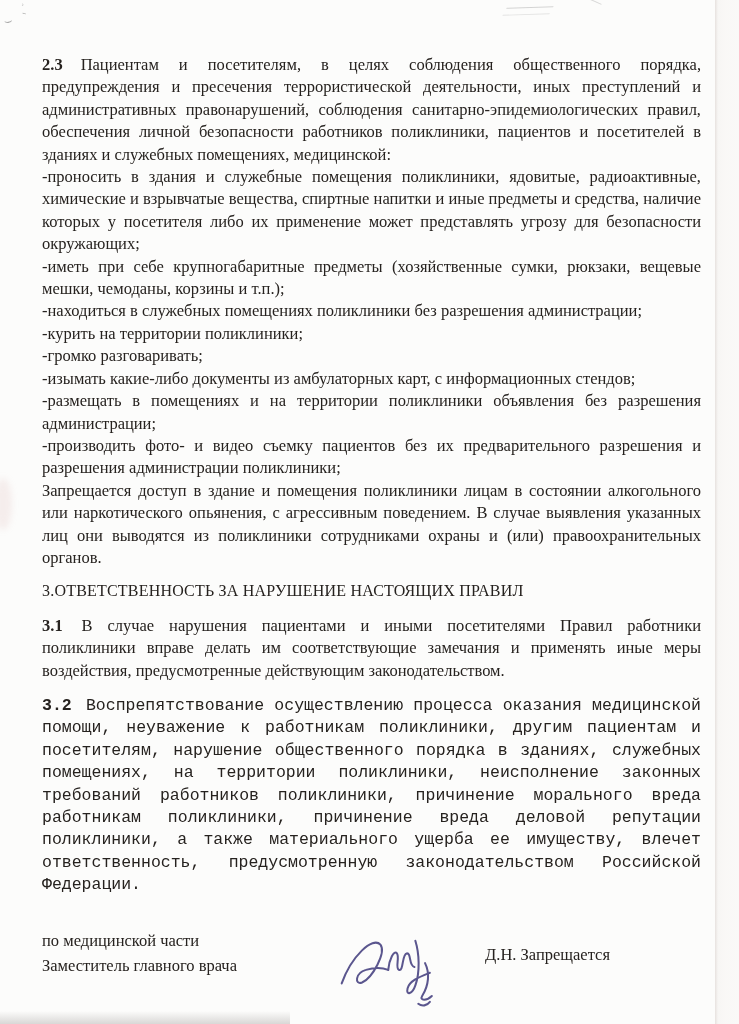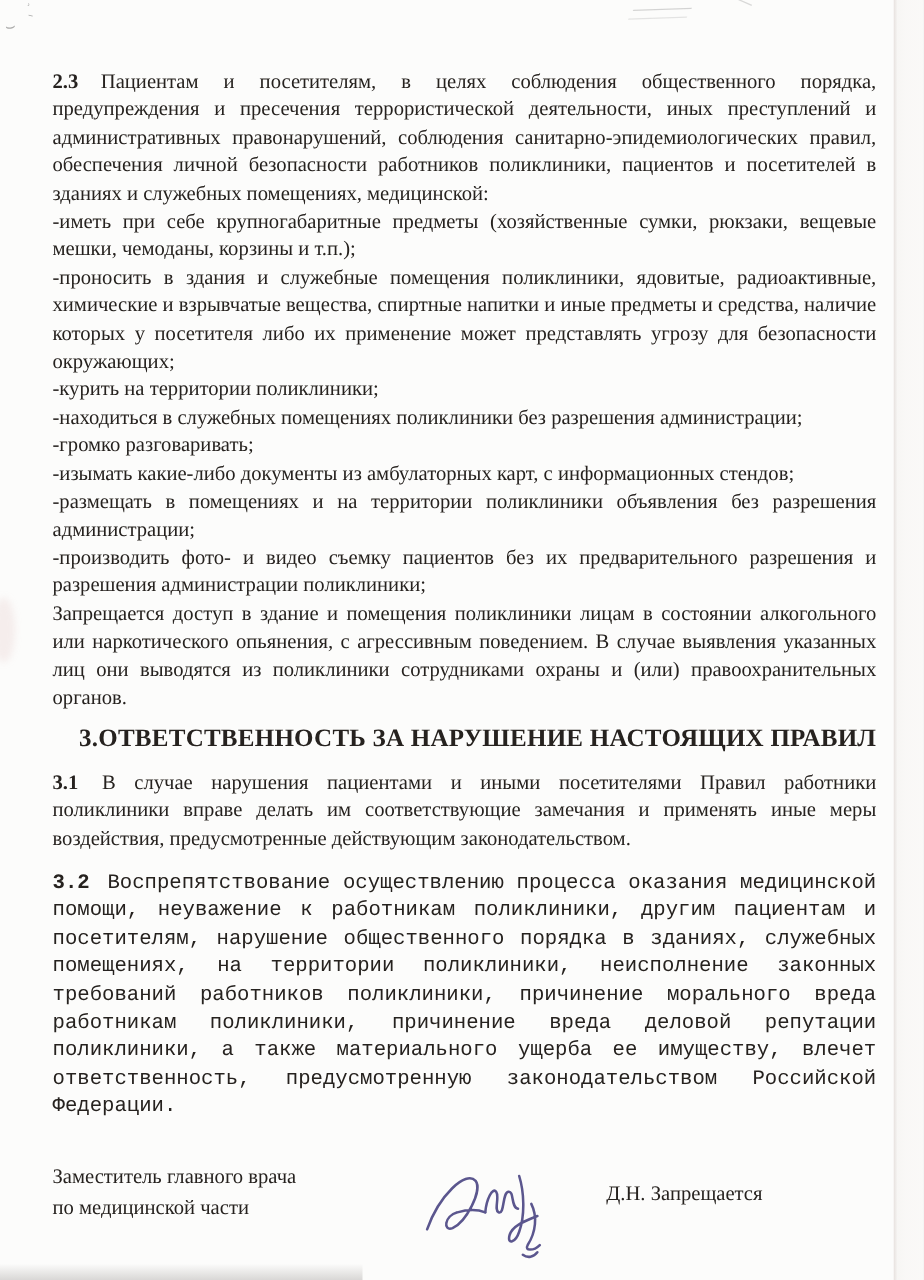--- a/index.html
+++ b/index.html
@@ -65,23 +65,23 @@
     text-align: justify;
   }
   .para { text-align: justify; }
   .b { font-weight: normal; }
   .num-2-3 { font-weight: bold; margin-right: 18px; }
   .clause-num { font-weight: bold; margin-right: 4px; }
 
   .prohibit-list .para { margin: 0; }
 
   .section-heading {
-    font-size: 20px;
-    font-weight: bold;
-    text-align: right;
+    font-size: 16px;
+    font-weight: normal;
+    text-align: left;
     letter-spacing: 0.2px;
     margin-top: 11px;
     margin-bottom: 12px;
   }
   .clause { margin-top: 2px; margin-bottom: 13px; }
   .clause-3-2 { margin-bottom: 0; font-family: Liberation Mono, monospace; }
 
   .sig-row {
     position: relative;
     margin-top: 31px;
@@ -113,44 +113,44 @@
   <div class="bottom-shade"></div>
   <div class="smudge-left"></div>
 
   <div class="content">
 
     <p class="para"><span class="num-2-3">2.3</span><span class="b">Пациентам и посетителям,</span>
       <span>в целях соблюдения общественного порядка, предупреждения и пресечения террористической деятельности, иных преступлений и административных правонарушений, соблюдения санитарно-эпидемиологических правил, обеспечения личной безопасности работников поликлиники, пациентов и посетителей в зданиях и служебных помещениях,</span>
       <span class="b">медицинской</span><span>:</span></p>
 
     <div class="prohibit-list">
+        <p class="para">-проносить в здания и служебные помещения поликлиники, ядовитые, радиоактивные, химические и взрывчатые вещества, спиртные напитки и иные предметы и средства, наличие которых у посетителя либо их применение может представлять угрозу для безопасности окружающих;</p>
         <p class="para">-иметь при себе крупногабаритные предметы (хозяйственные сумки, рюкзаки, вещевые мешки, чемоданы, корзины и т.п.);</p>
-        <p class="para">-проносить в здания и служебные помещения поликлиники, ядовитые, радиоактивные, химические и взрывчатые вещества, спиртные напитки и иные предметы и средства, наличие которых у посетителя либо их применение может представлять угрозу для безопасности окружающих;</p>
+        <p class="para">-находиться в служебных помещениях поликлиники без разрешения администрации;</p>
         <p class="para">-курить на территории поликлиники;</p>
-        <p class="para">-находиться в служебных помещениях поликлиники без разрешения администрации;</p>
         <p class="para">-громко разговаривать;</p>
         <p class="para">-изымать какие-либо документы из амбулаторных карт, с информационных стендов;</p>
         <p class="para">-размещать в помещениях и на территории поликлиники объявления без разрешения администрации;</p>
         <p class="para">-производить фото- и видео съемку пациентов без их предварительного разрешения и разрешения администрации поликлиники;</p>
       </div>
 
     <p class="para">Запрещается доступ в здание  и помещения поликлиники лицам в состоянии алкогольного или наркотического опьянения, с агрессивным поведением. В случае выявления указанных лиц они выводятся из поликлиники сотрудниками охраны и (или) правоохранительных органов.</p>
 
     <h2 class="section-heading">3.ОТВЕТСТВЕННОСТЬ ЗА НАРУШЕНИЕ НАСТОЯЩИХ ПРАВИЛ</h2>
 
     <p class="para clause"><span class="clause-num">3.1</span>
       <span>В случае нарушения пациентами и иными посетителями Правил работники поликлиники вправе делать им соответствующие замечания и применять иные меры воздействия, предусмотренные действующим законодательством.</span></p>
 
     <p class="para clause clause-3-2"><span class="clause-num">3.2</span>
       <span>Воспрепятствование  осуществлению процесса оказания медицинской помощи, неуважение к работникам поликлиники, другим пациентам и посетителям, нарушение общественного порядка в зданиях, служебных помещениях, на территории поликлиники, неисполнение законных требований работников поликлиники, причинение морального вреда работникам поликлиники, причинение вреда деловой репутации поликлиники, а также материального ущерба ее имуществу, влечет ответственность, предусмотренную законодательством Российской Федерации.</span></p>
 
     <div class="sig-row">
       <div class="sig-title">
+        <div>по медицинской части</div>
         <div>Заместитель главного врача</div>
-        <div>по медицинской части</div>
       </div>
 
       <svg class="signature-svg" viewBox="0 0 130 92" fill="none" xmlns="http://www.w3.org/2000/svg">
         <g stroke="#45407f" stroke-width="2.1" stroke-linecap="round" fill="none" opacity="0.88">
           <path d="M10 64 C 20 36, 42 15, 50 24 C 56 32, 42 58, 31 63 C 23 66, 24 53, 35 50 C 45 47, 53 48, 58 50"></path>
           <path d="M58 50 C 59 39, 64 29, 67 33 C 70 37, 65 48, 69 50 C 74 52, 72 34, 77 33 C 82 32, 79 46, 85 47"></path>
           <path d="M86 20 C 90 33, 91 52, 86 66 C 83 75, 76 77, 78 69 C 80 61, 91 57, 101 53"></path>
           <path d="M96 43 C 101 53, 100 66, 93 77 C 90 82, 98 82, 103 77"></path>
           <path d="M89 85 C 93 88, 98 87, 101 83"></path>
         </g>

